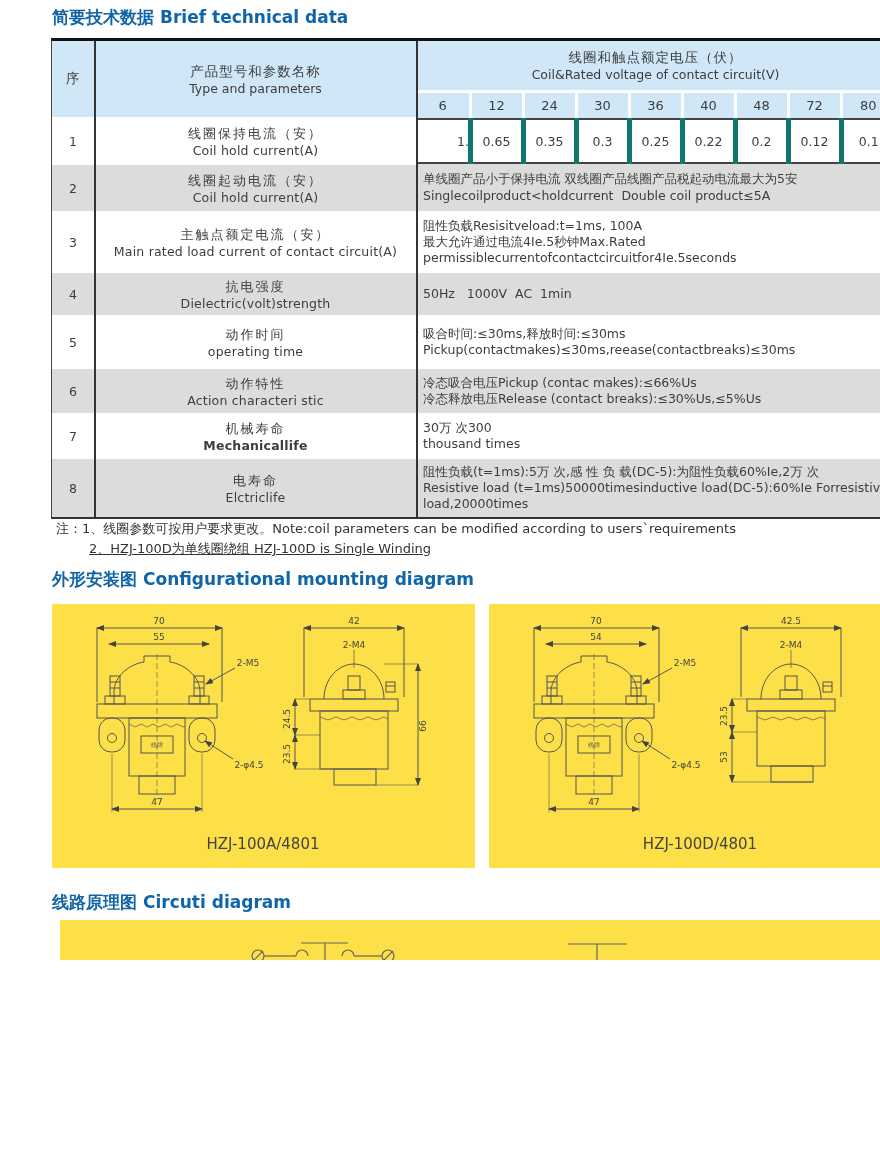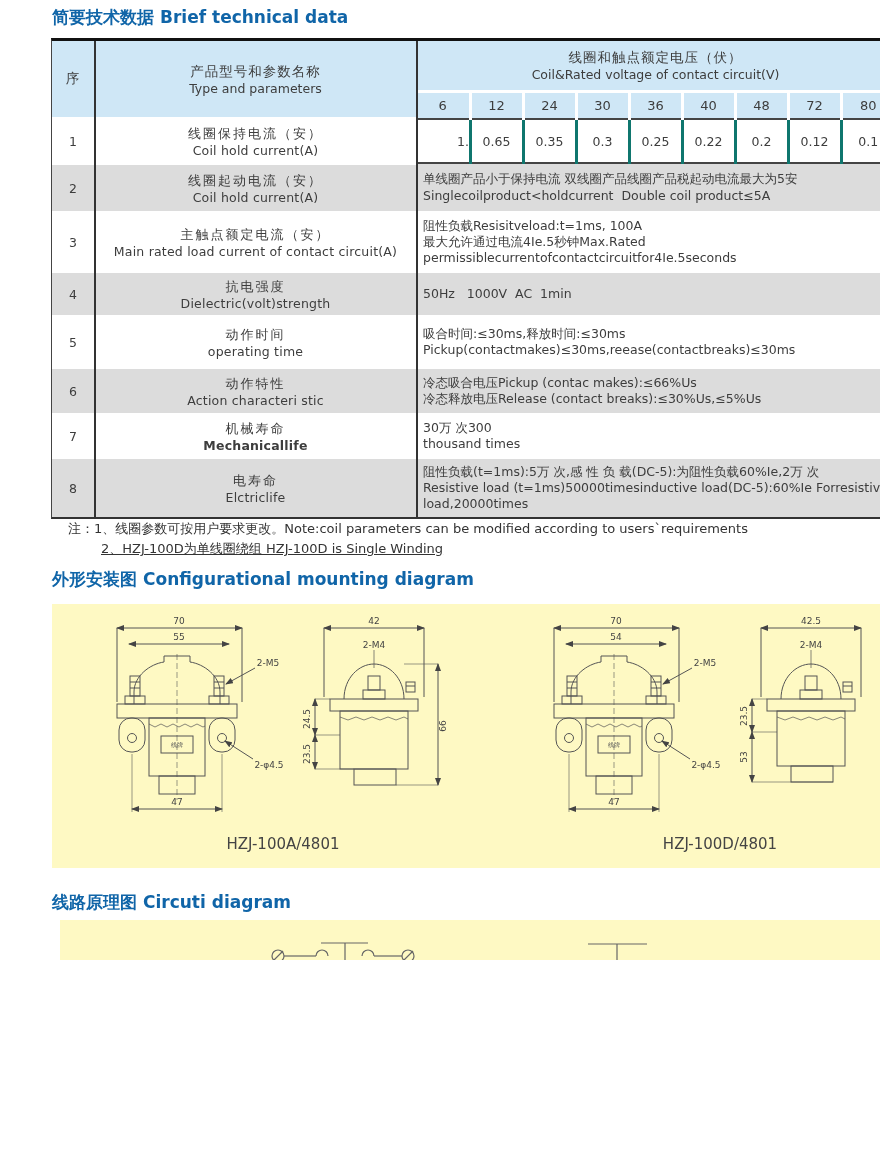--- a/index.html
+++ b/index.html
@@ -22,31 +22,31 @@
           border-top:3px solid #fff;border-left:3px solid #fff;border-bottom:2px solid #444;}
   td.vnum.first{border-left:none;}
   tr.odd td{background:#ffffff;}
   tr.even td{background:#dcdcdc;}
   td.rownum{text-align:center;font-size:12.5px;}
   td.pname{text-align:center;}
   td.pname .zh{font-size:13px;letter-spacing:2px;}
   td.pname .en{font-size:12.5px;letter-spacing:0.2px;}
   td.pname .en.bold{font-weight:bold;}
   td.gap{border-bottom:4px solid #fff;}
-  td.v1{ text-align:center;font-size:12.5px;border-left:3px solid #0f766e;border-bottom:2px solid #444;}
+  td.v1{ text-align:center;font-size:12.5px;border-left:5px solid #0f766e;border-bottom:2px solid #444;}
   td.v1.first{border-left:none;padding-left:40px;}
   td.val{font-size:12.5px;white-space:pre-wrap;line-height:1.3;padding-left:9px;}
   tr.last td{border-bottom:none;}
 
   
-  .notes{position:absolute;left:36px;top:519px;font-size:13px;color:#333;line-height:1.55;}
+  .notes{position:absolute;left:24px;top:519px;font-size:13px;color:#333;line-height:1.55;}
   .notes .l2{padding-left:33px;text-decoration:underline;}
 
   
-  .panel{position:absolute;background:#fef9c3;padding-left:20px;}
+  .panel{position:absolute;background:#fde047;}
   .panel svg{display:block;}
   .dwg-label{font-size:15px;fill:#444;text-anchor:middle;}
   .dim{font-size:9px;fill:#444;text-anchor:middle;}
   .plate-t{font-size:6px;fill:#555;text-anchor:middle;}
   .cir-label{font-size:14.5px;fill:#4a4a4a;text-anchor:middle;}
   .coil-t{font-size:10px;fill:#4a4a4a;text-anchor:middle;}
 </style>
 </head>
 <body>
 

